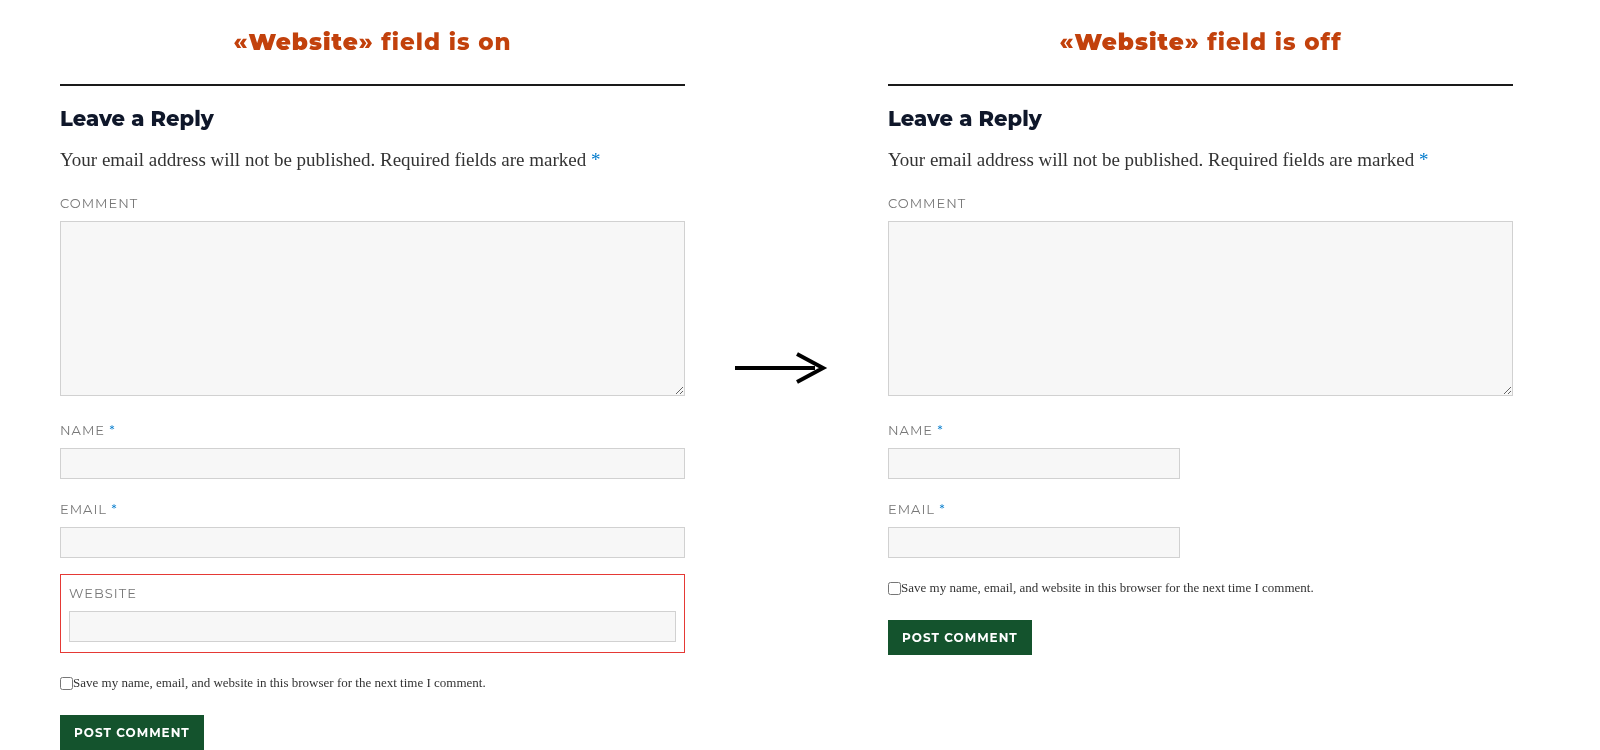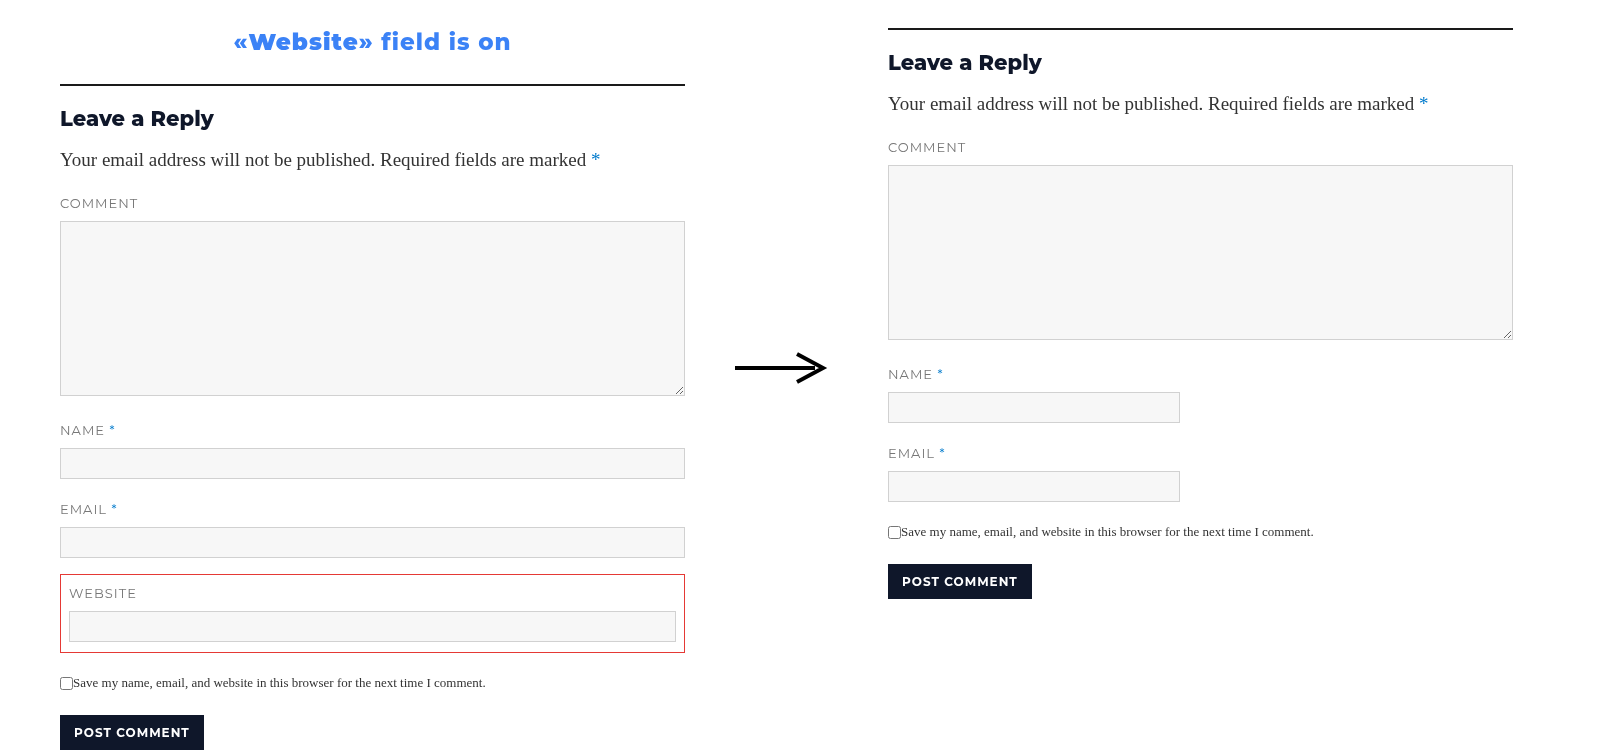--- a/index.html
+++ b/index.html
@@ -22,21 +22,21 @@
   .panel-left { left: 60px; top: 28px; width: 625px; }
   .panel-right { left: 888px; top: 28px; width: 625px; }
 
   .panel-title {
     font-family: "Montserrat", "Arial Black", Arial, sans-serif;
     font-weight: 800;
     text-align: center;
     font-size: 23px;
     letter-spacing: 1px;
     margin-bottom: 28px;
-    color: #3b82f6;
+    color: #c2410c;
   }
   .panel-title .bold { font-weight: 900; }
   .hr {
     border: none;
     border-top: 2px solid #1a1a1a;
     margin: 0 0 20px 0;
   }
   .reply-heading {
     font-family: "Montserrat", "Arial", sans-serif;
     font-weight: 800;
@@ -87,21 +87,21 @@
     font-size: 13px;
     color: #333;
     margin-bottom: 24px;
     display: flex;
     align-items: center;
   }
   .consent-row input[type="checkbox"] {
     margin: 0;
   }
   .post-btn {
-    background: #0f172a;
+    background: #14532d;
     color: #ffffff;
     border: none;
     padding: 10px 14px;
     font-family: "Montserrat", "Arial", sans-serif;
     font-weight: 700;
     font-size: 12px;
     letter-spacing: 1px;
     text-transform: uppercase;
     cursor: pointer;
   }
@@ -174,20 +174,23 @@
   </div>
 
   <div class="arrow-wrap">
     <svg viewBox="0 0 95 40" width="95" height="40">
       <line x1="0" y1="20" x2="80" y2="20" stroke="#000" stroke-width="4"></line>
       <polyline points="62,6 88,20 62,34" fill="none" stroke="#000" stroke-width="4"></polyline>
     </svg>
   </div>
 
   <div class="panel panel-right">
+    <div class="panel-title">
+      <span>«</span><span class="bold">Website</span><span>» field is off</span>
+    </div>
     <hr class="hr">
     <h2 class="reply-heading">Leave a Reply</h2>
     <div class="notice">
       <span>Your email address will not be published.</span>
       <span> </span>
       <span>Required fields are marked</span>
       <span> </span>
       <span class="asterisk">*</span>
     </div>
 

